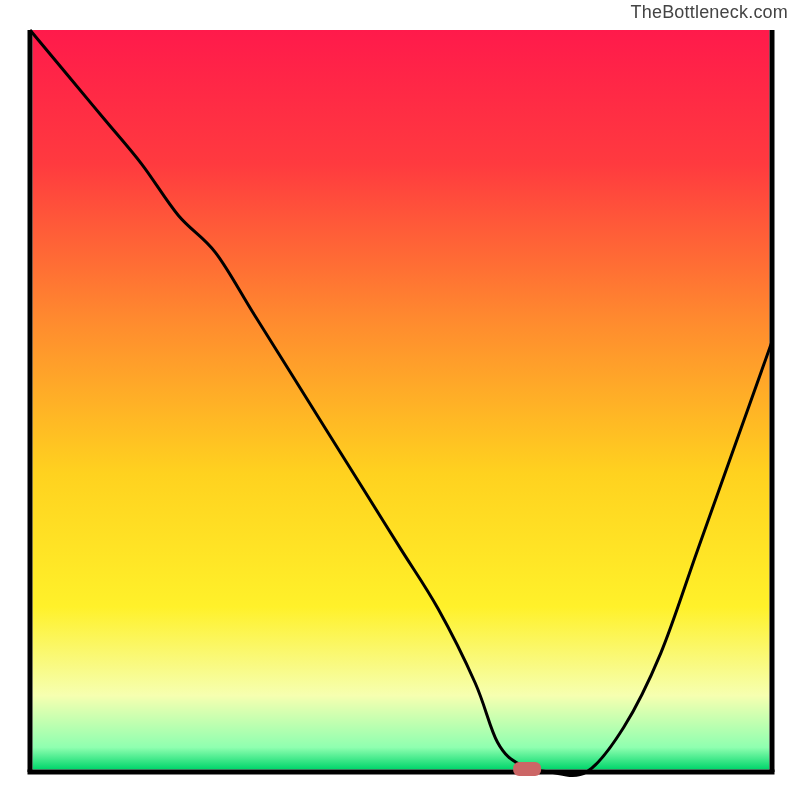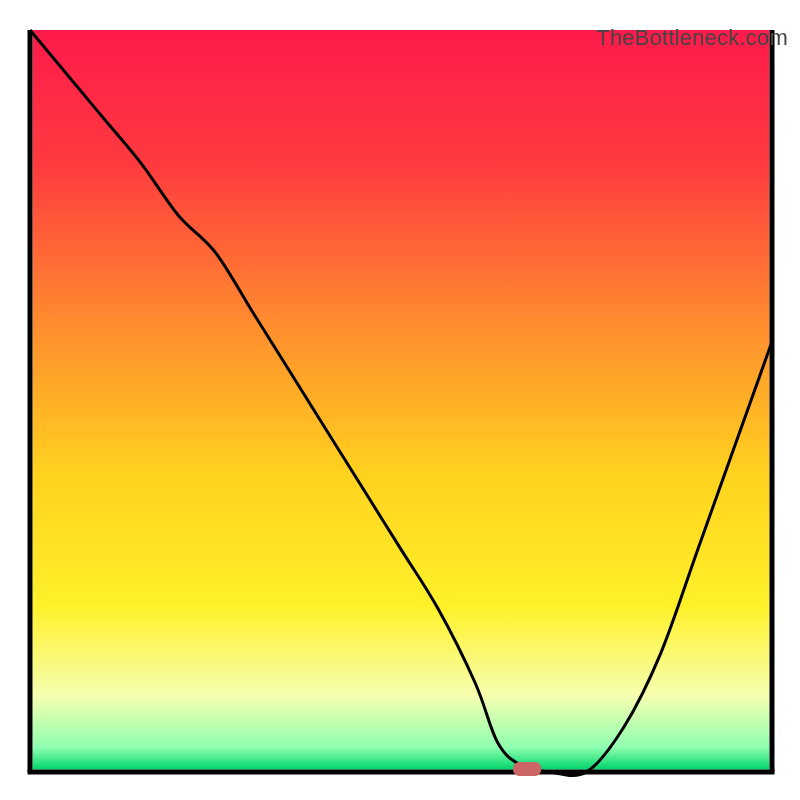--- a/index.html
+++ b/index.html
@@ -13,24 +13,23 @@
   .container {
     position: relative;
     width: 800px;
     height: 800px;
   }
   .watermark {
     position: absolute;
     top: 2px;
     right: 12px;
     color: #444;
-    font-size: 22px;
+    font-size: 18px;
     font-weight: 500;
     letter-spacing: 0.2px;
-    margin-top: 23px;
   }
   svg {
     display: block;
   }
 </style>
 </head>
 <body>
 
 <div class="container">
   <div class="watermark">TheBottleneck.com</div>

